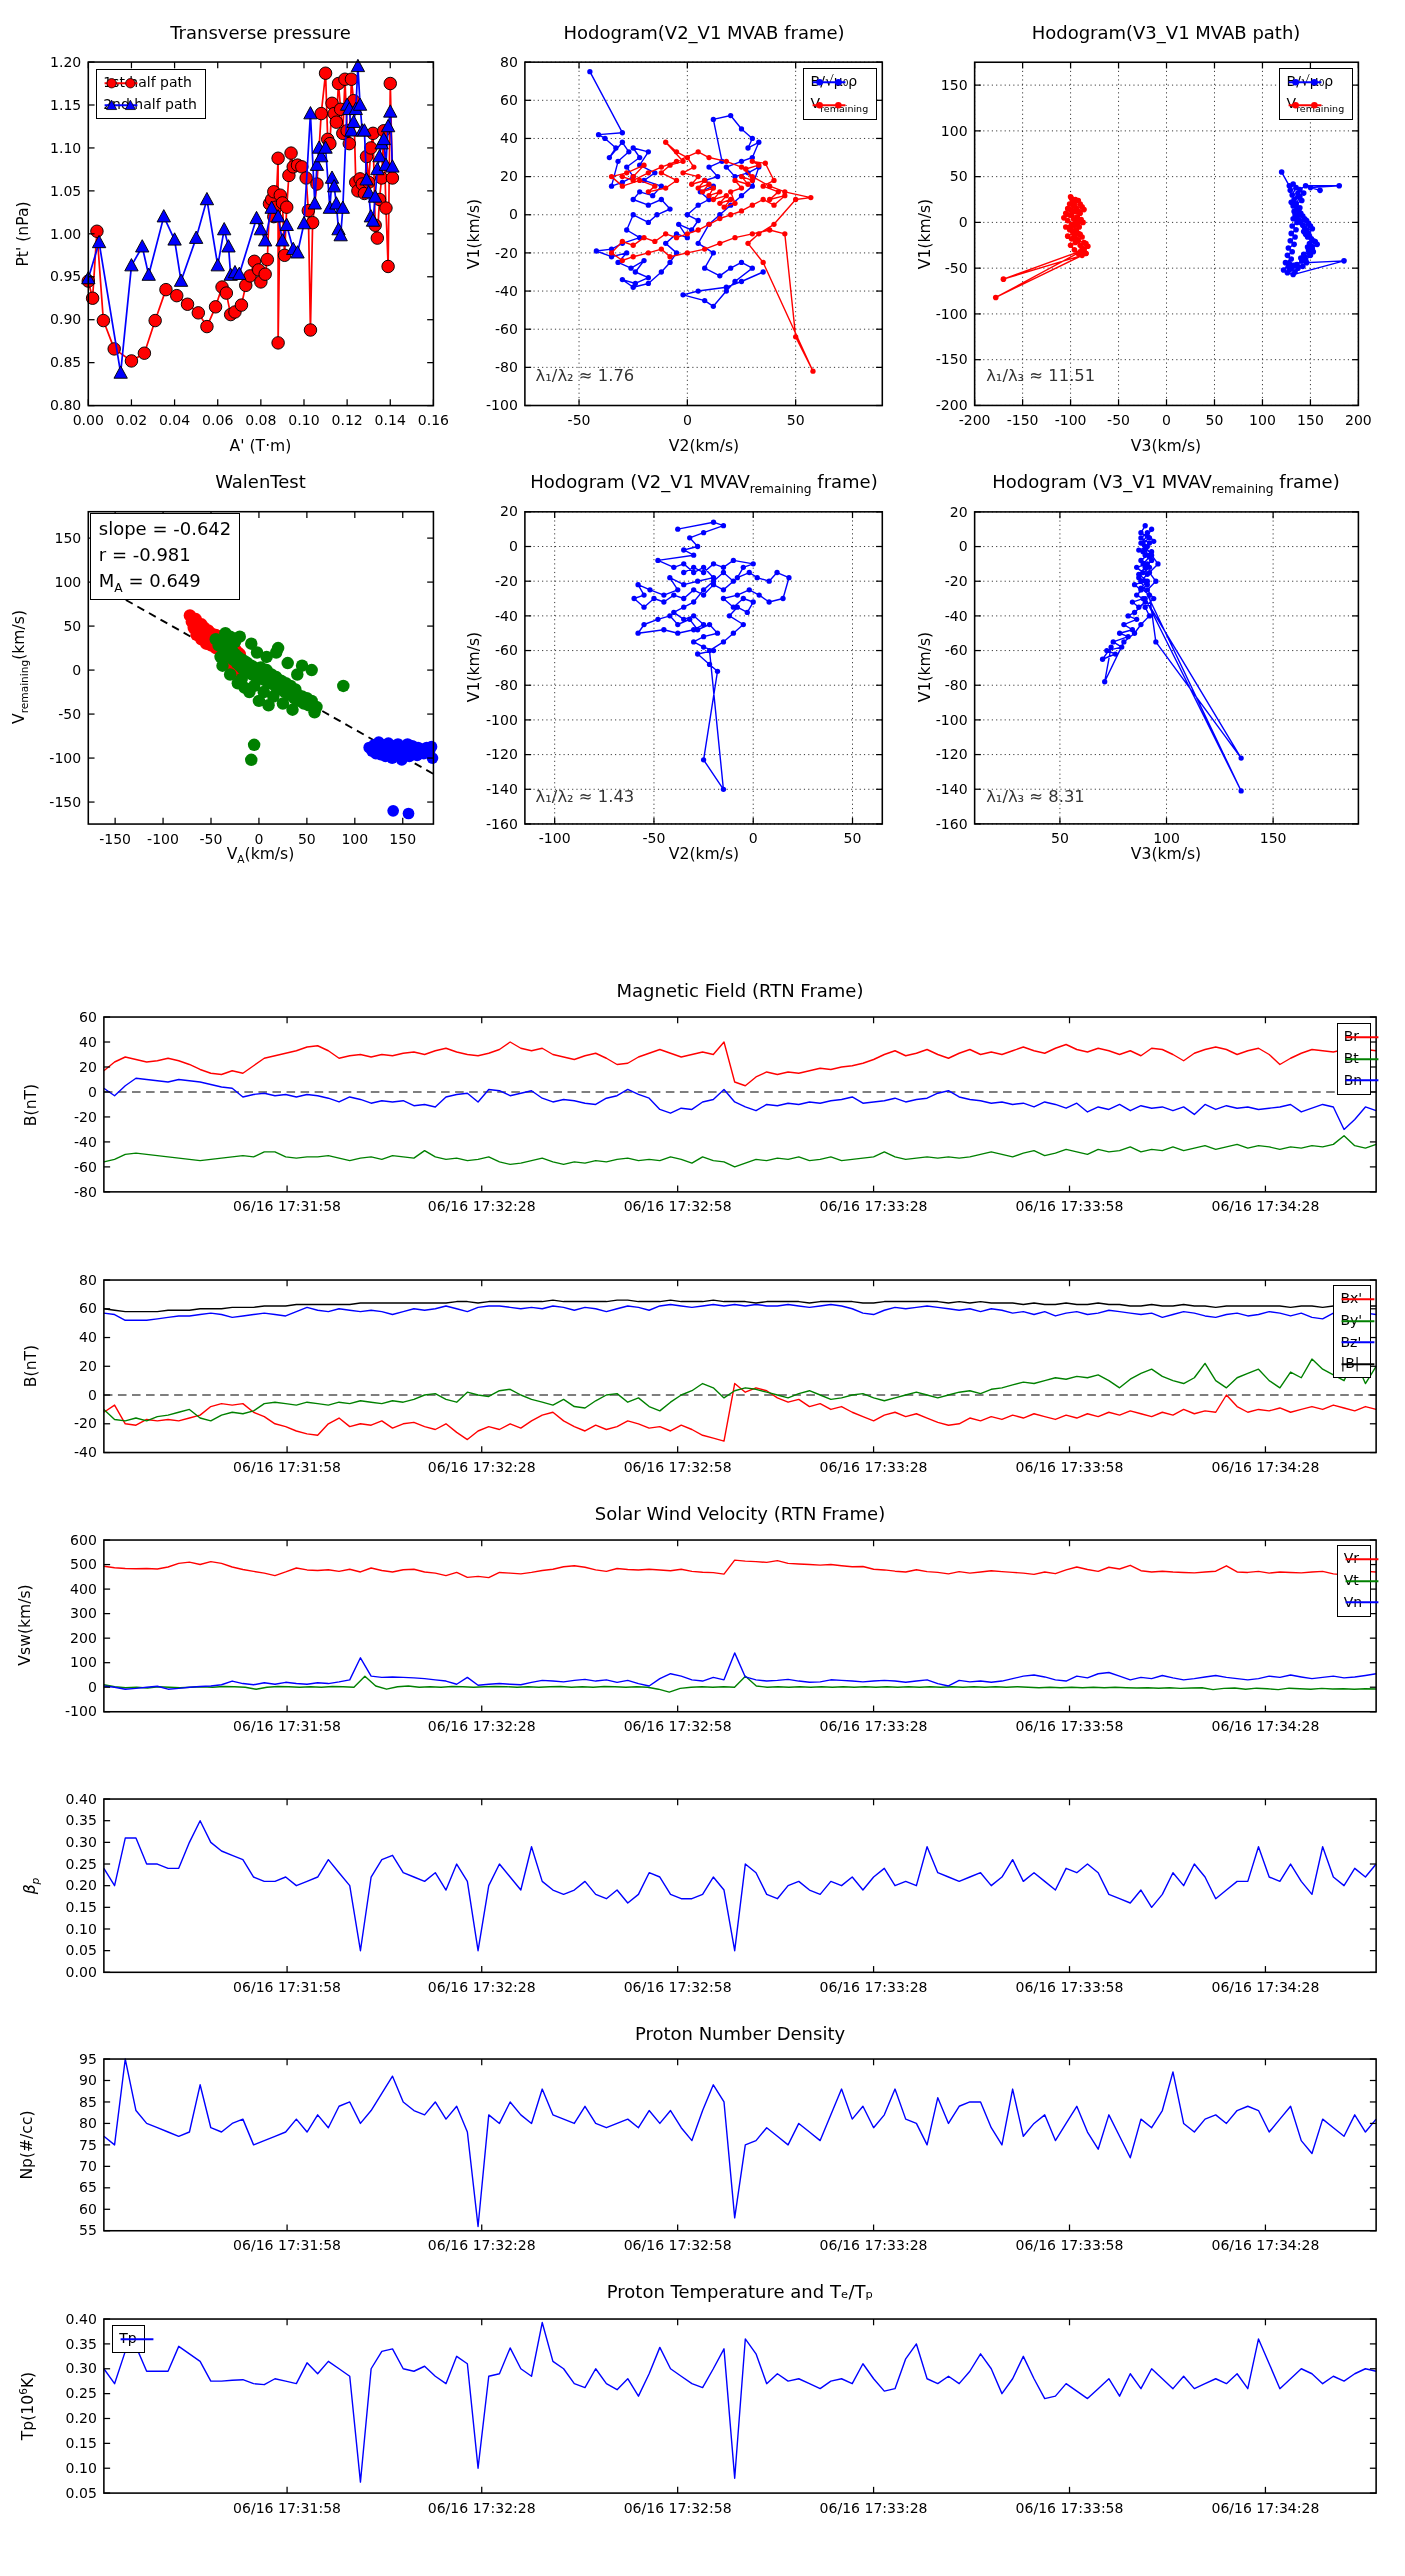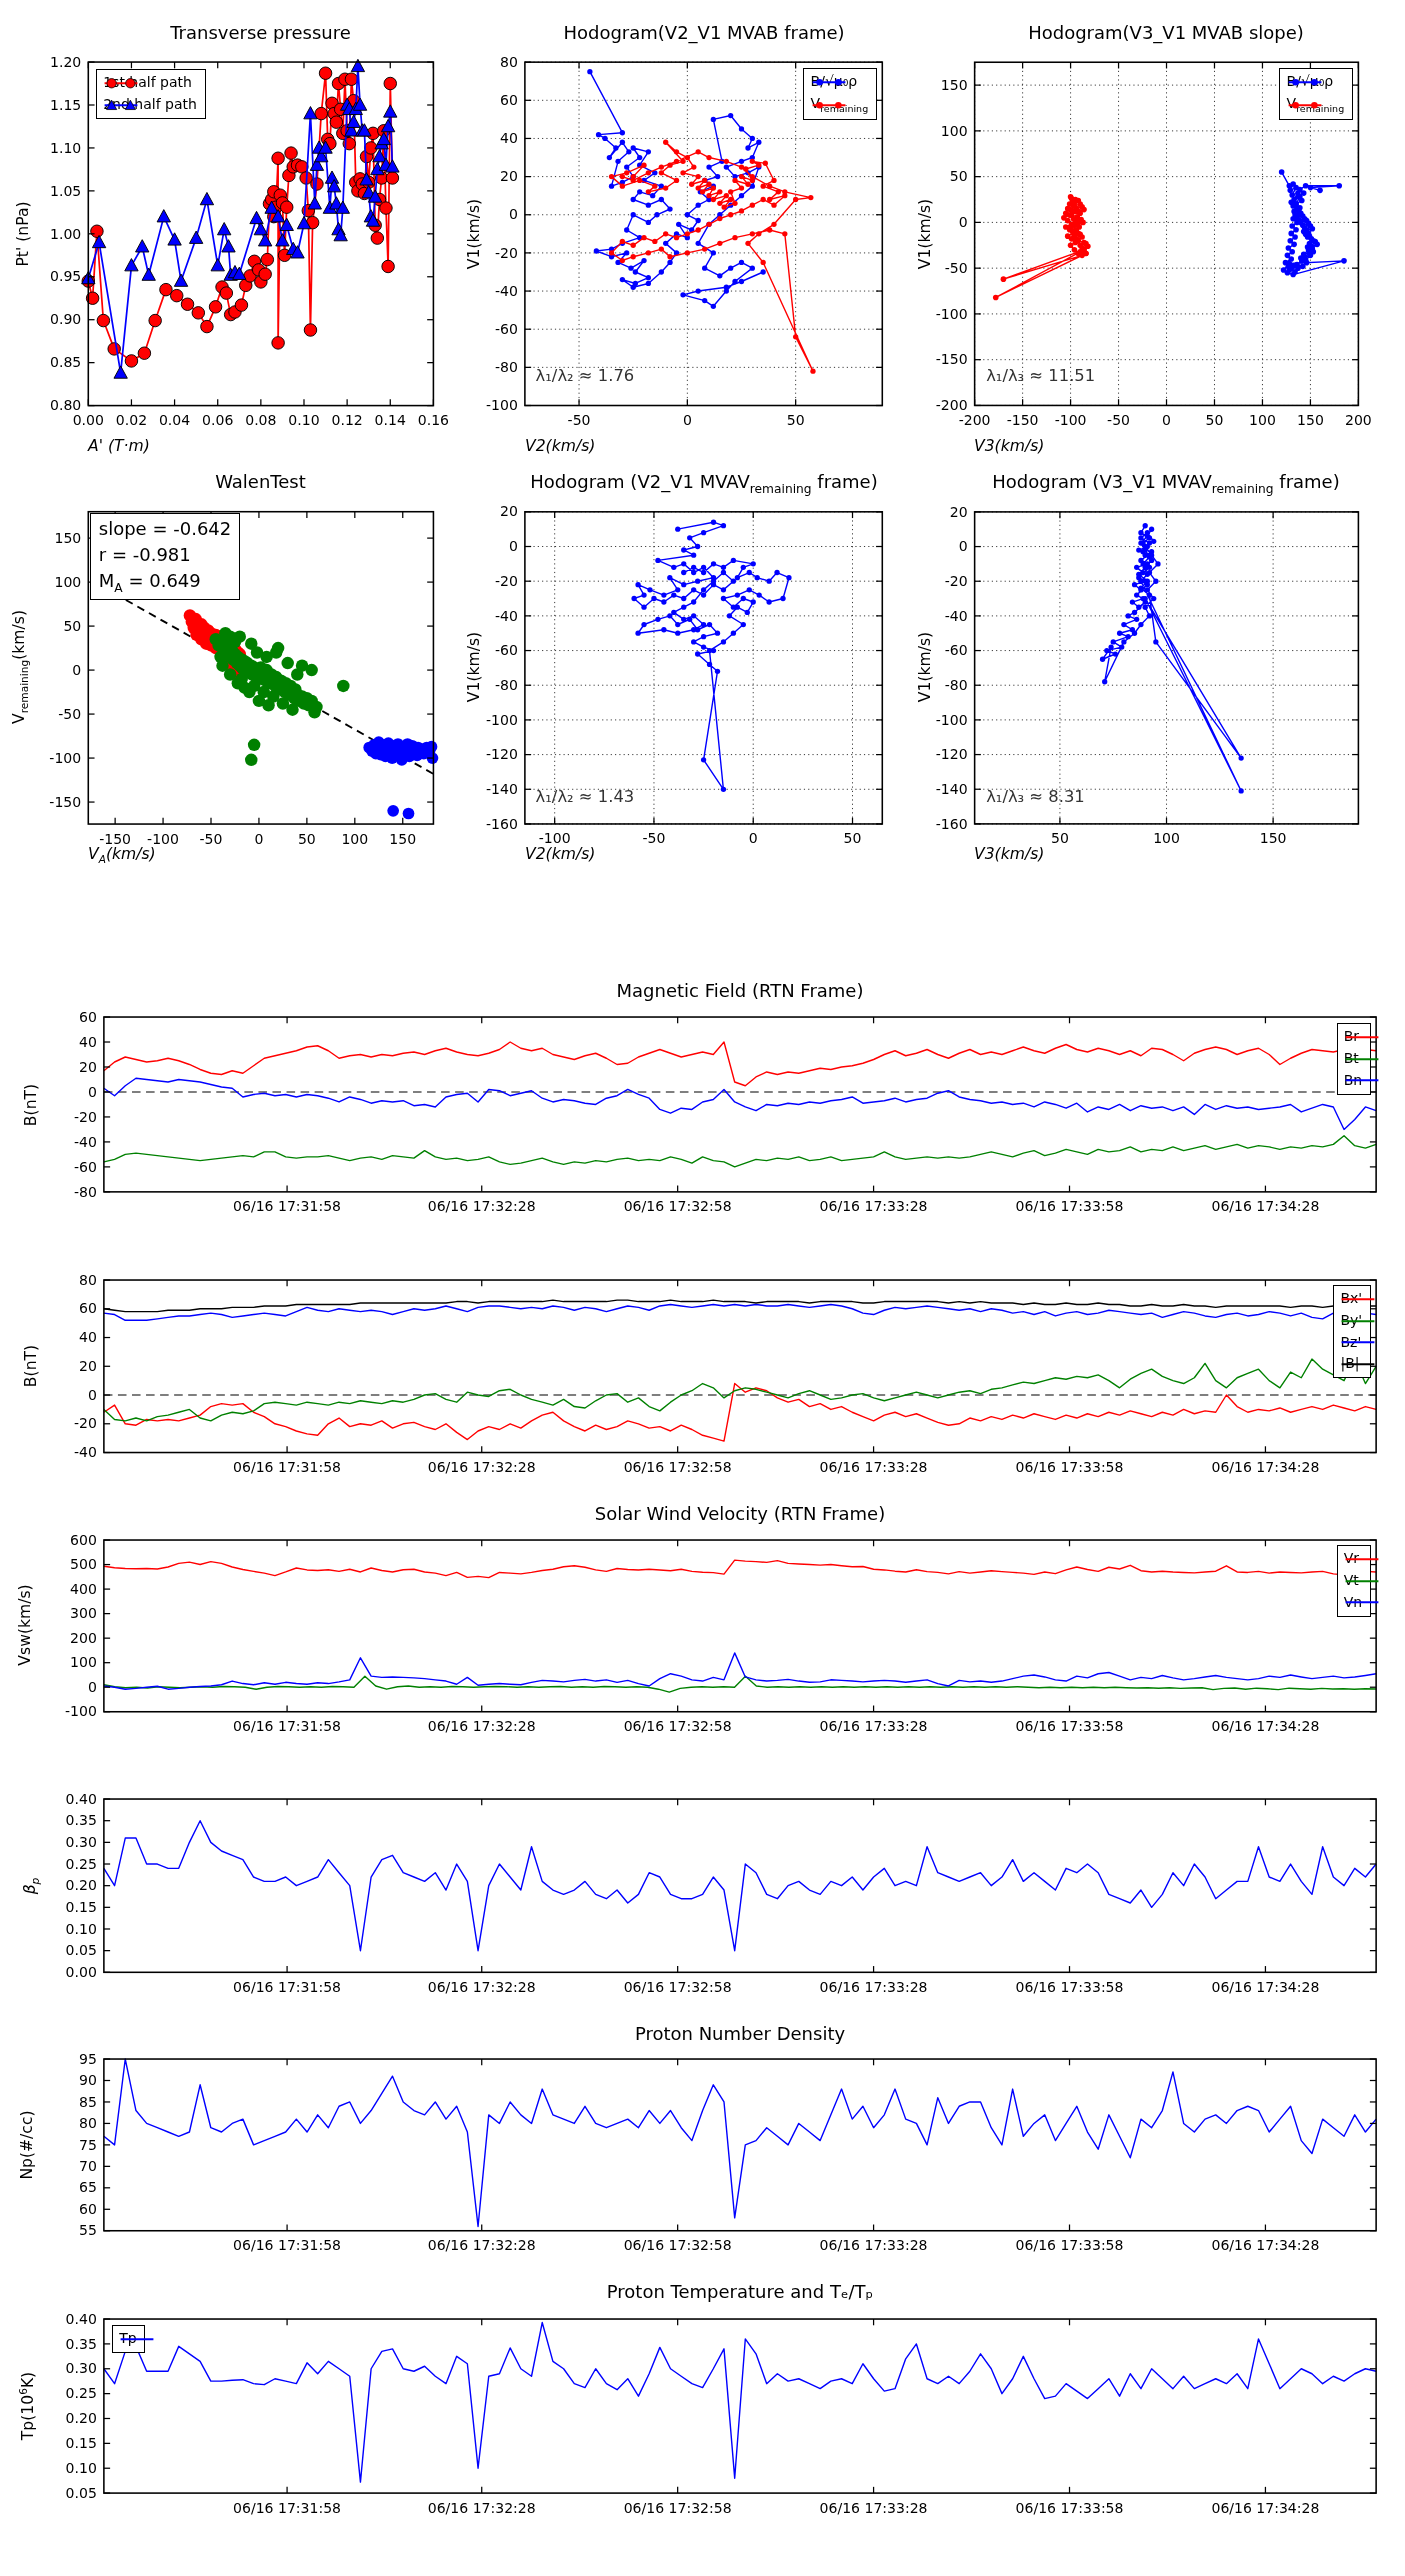--- a/index.html
+++ b/index.html
@@ -1,19 +1,19 @@
 <!DOCTYPE html>
 <html style="font-size:12.5px"><head>
 <meta charset="utf-8">
 <style>
   html,body{margin:0;padding:0;background:#ffffff;}
   body{font-family:"DejaVu Sans", sans-serif; color:#000;}
   #canvas{position:relative;width:1405px;height:2576px;background:#ffffff;overflow:hidden;}
   .chart-title{position:absolute;text-align:center;font-size:18px;color:#000;white-space:nowrap;}
-  .axlab{position:absolute;text-align:left;font-size:15.6px;color:#000;font-style:italic;}
+  .axlab{position:absolute;text-align:center;font-size:15.6px;color:#000;}
   .ylab{position:absolute;white-space:nowrap;font-size:15.6px;transform:translate(-50%,-50%) rotate(-90deg);}
   svg{position:absolute;overflow:visible;}
   sub{font-size:68%;}
   sup{font-size:68%;}
   .legend-box{position:absolute;border:1.2px solid #000;background:#fff;padding:2.3px 7.8px 2.3px 6.2px;font-size:14px;line-height:1.55;}
   .legend-row{display:flex;align-items:center;gap:7px;white-space:nowrap;}
   .stat-box{position:absolute;border:1.2px solid #000;background:#fff;padding:1.6px 7.8px;font-size:18px;line-height:1.45;}
 </style>
 </head>
 <body>
@@ -472,21 +472,21 @@
       <line x1="537" y1="409.1111111111111" x2="545" y2="409.1111111111111" stroke="#000" stroke-width="1.6"></line>
       <text x="78" y="415.1111111111111" text-anchor="end" font-size="18" fill="#000">-80</text>
       <line x1="87" y1="458" x2="95" y2="458" stroke="#000" stroke-width="1.6"></line>
       <line x1="537" y1="458" x2="545" y2="458" stroke="#000" stroke-width="1.6"></line>
       <text x="78" y="464" text-anchor="end" font-size="18" fill="#000">-100</text>
       <rect x="87" y="18" width="458" height="440" fill="none" stroke="#000" stroke-width="2"></rect>
       <text x="100.74" y="427.20000000000005" font-size="21" fill="#333">λ₁/λ₂ ≈ 1.76</text>
     </svg>
   <div class="axlab" style="left:525px;top:437px;width:358px">V2(km/s)</div>
 
-  <div class="chart-title" style="left:974px;top:22px;width:384px">Hodogram(V3_V1 MVAB slope)</div>
+  <div class="chart-title" style="left:974px;top:22px;width:384px">Hodogram(V3_V1 MVAB path)</div>
   <div class="ylab" style="left:925px;top:234px">V1(km/s)</div>
   <svg style="left:906px;top:48px" width="468" height="406" viewBox="0 0 600 520">
       <line x1="88" y1="18" x2="88" y2="458" stroke="#000" stroke-width="1" stroke-dasharray="1.5,4"></line>
       <line x1="149.5" y1="18" x2="149.5" y2="458" stroke="#000" stroke-width="1" stroke-dasharray="1.5,4"></line>
       <line x1="211" y1="18" x2="211" y2="458" stroke="#000" stroke-width="1" stroke-dasharray="1.5,4"></line>
       <line x1="272.5" y1="18" x2="272.5" y2="458" stroke="#000" stroke-width="1" stroke-dasharray="1.5,4"></line>
       <line x1="334" y1="18" x2="334" y2="458" stroke="#000" stroke-width="1" stroke-dasharray="1.5,4"></line>
       <line x1="395.5" y1="18" x2="395.5" y2="458" stroke="#000" stroke-width="1" stroke-dasharray="1.5,4"></line>
       <line x1="457" y1="18" x2="457" y2="458" stroke="#000" stroke-width="1" stroke-dasharray="1.5,4"></line>
       <line x1="518.5" y1="18" x2="518.5" y2="458" stroke="#000" stroke-width="1" stroke-dasharray="1.5,4"></line>

